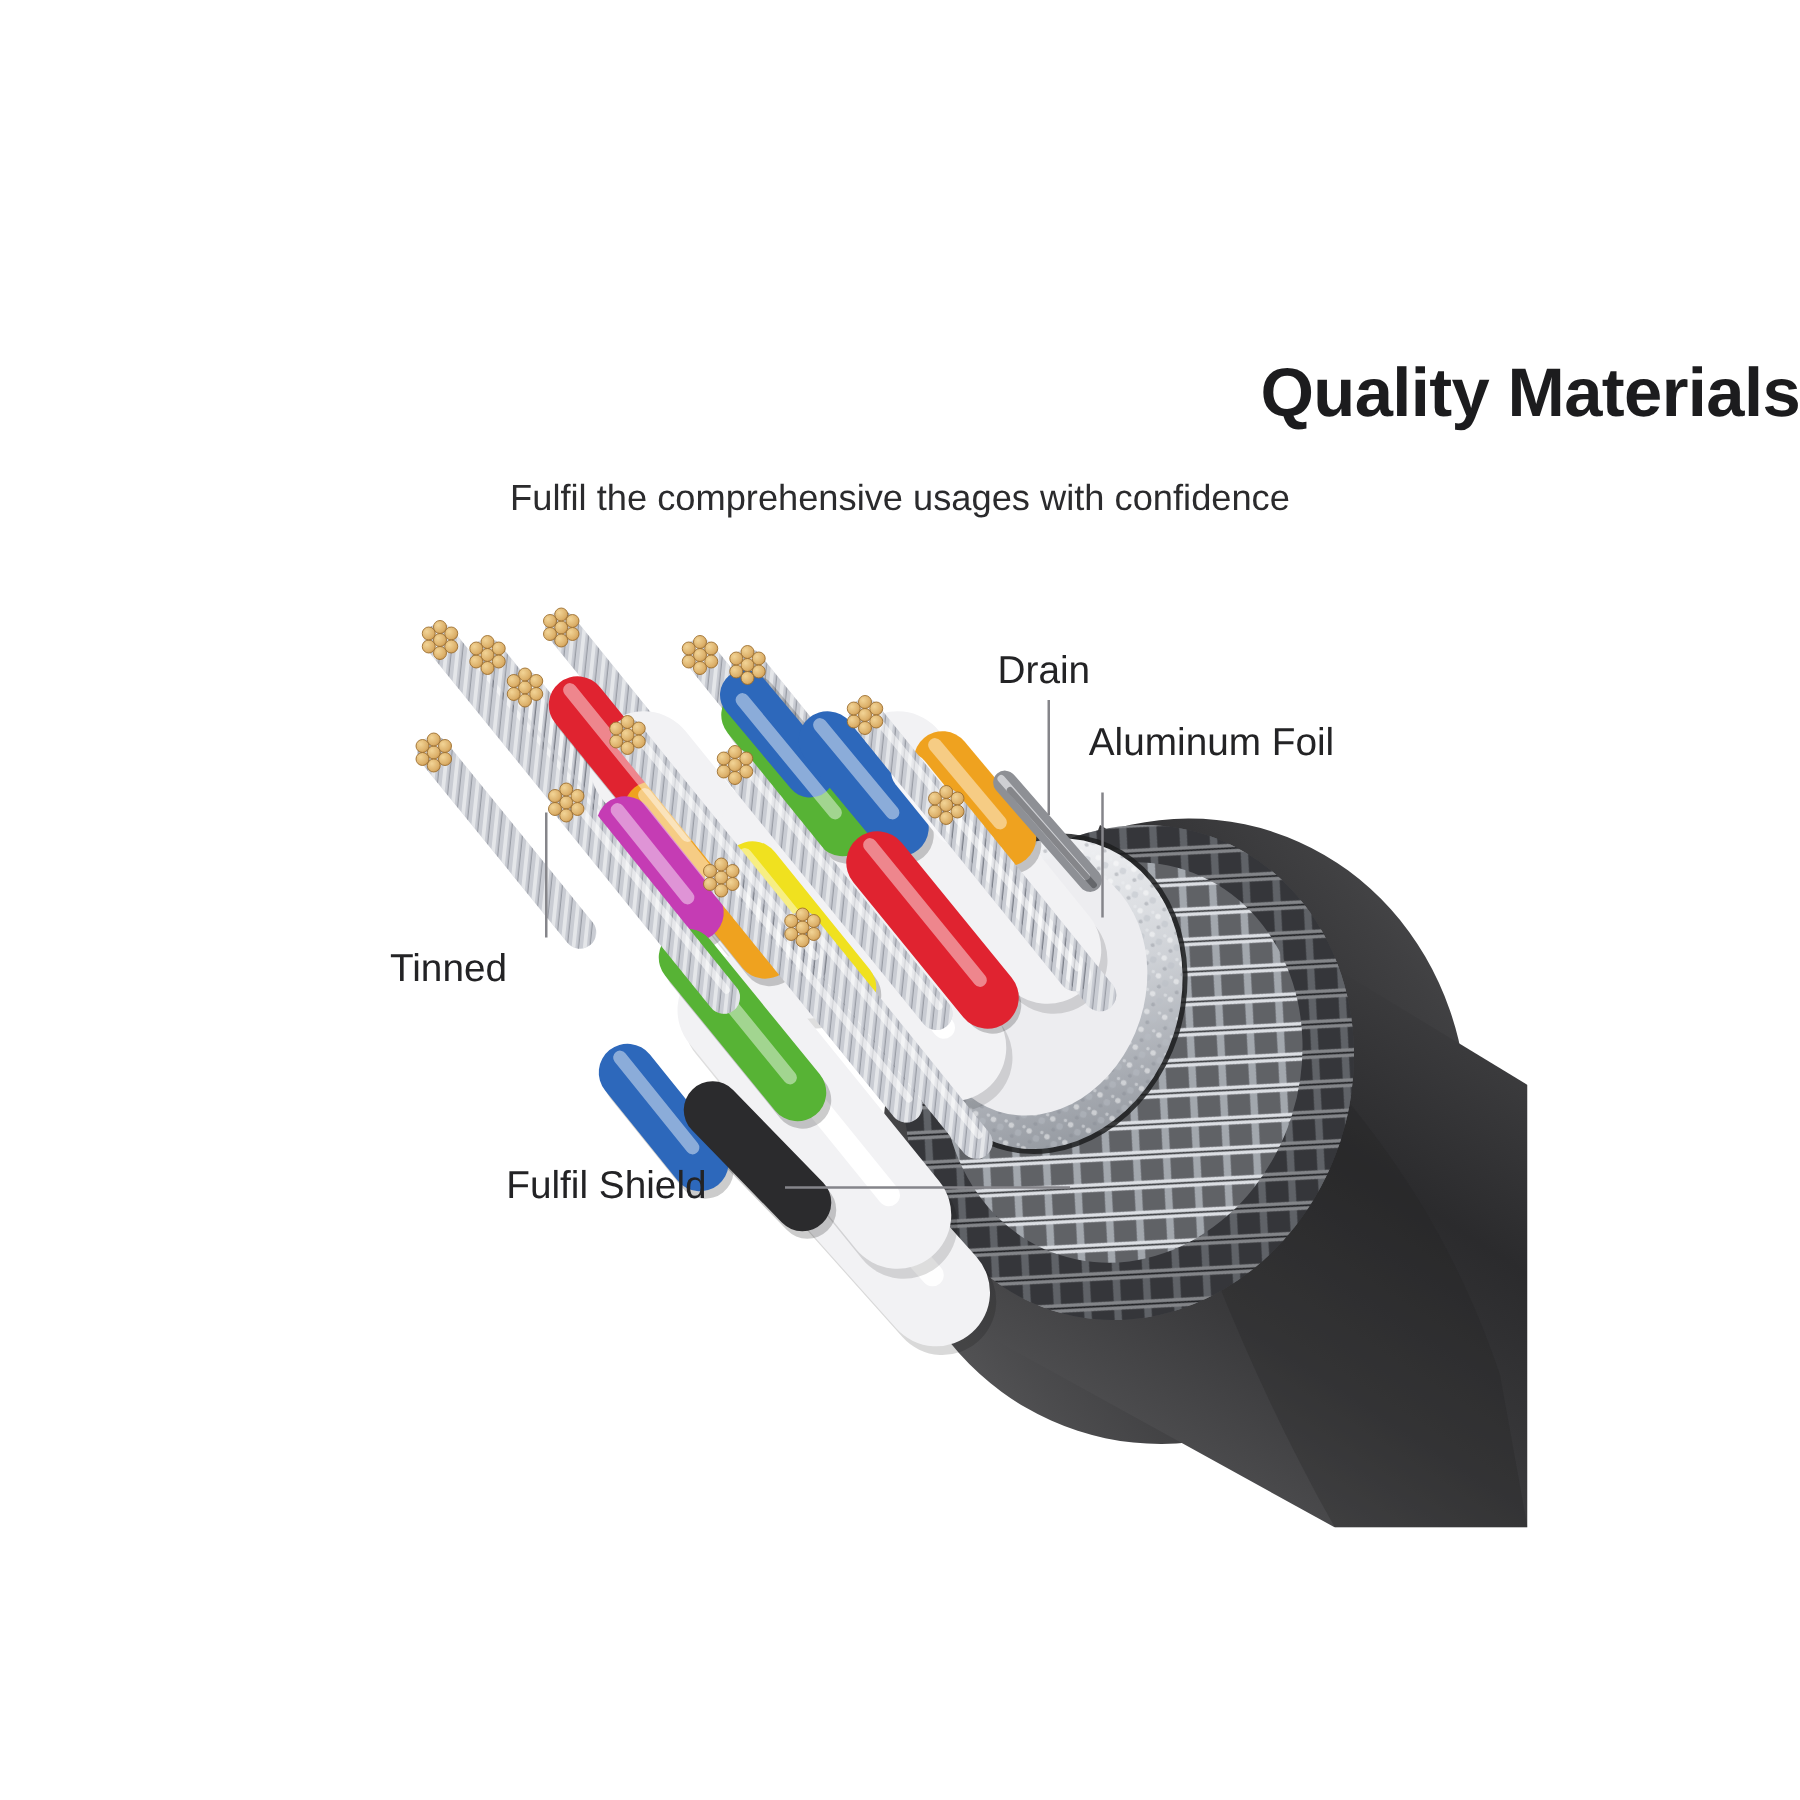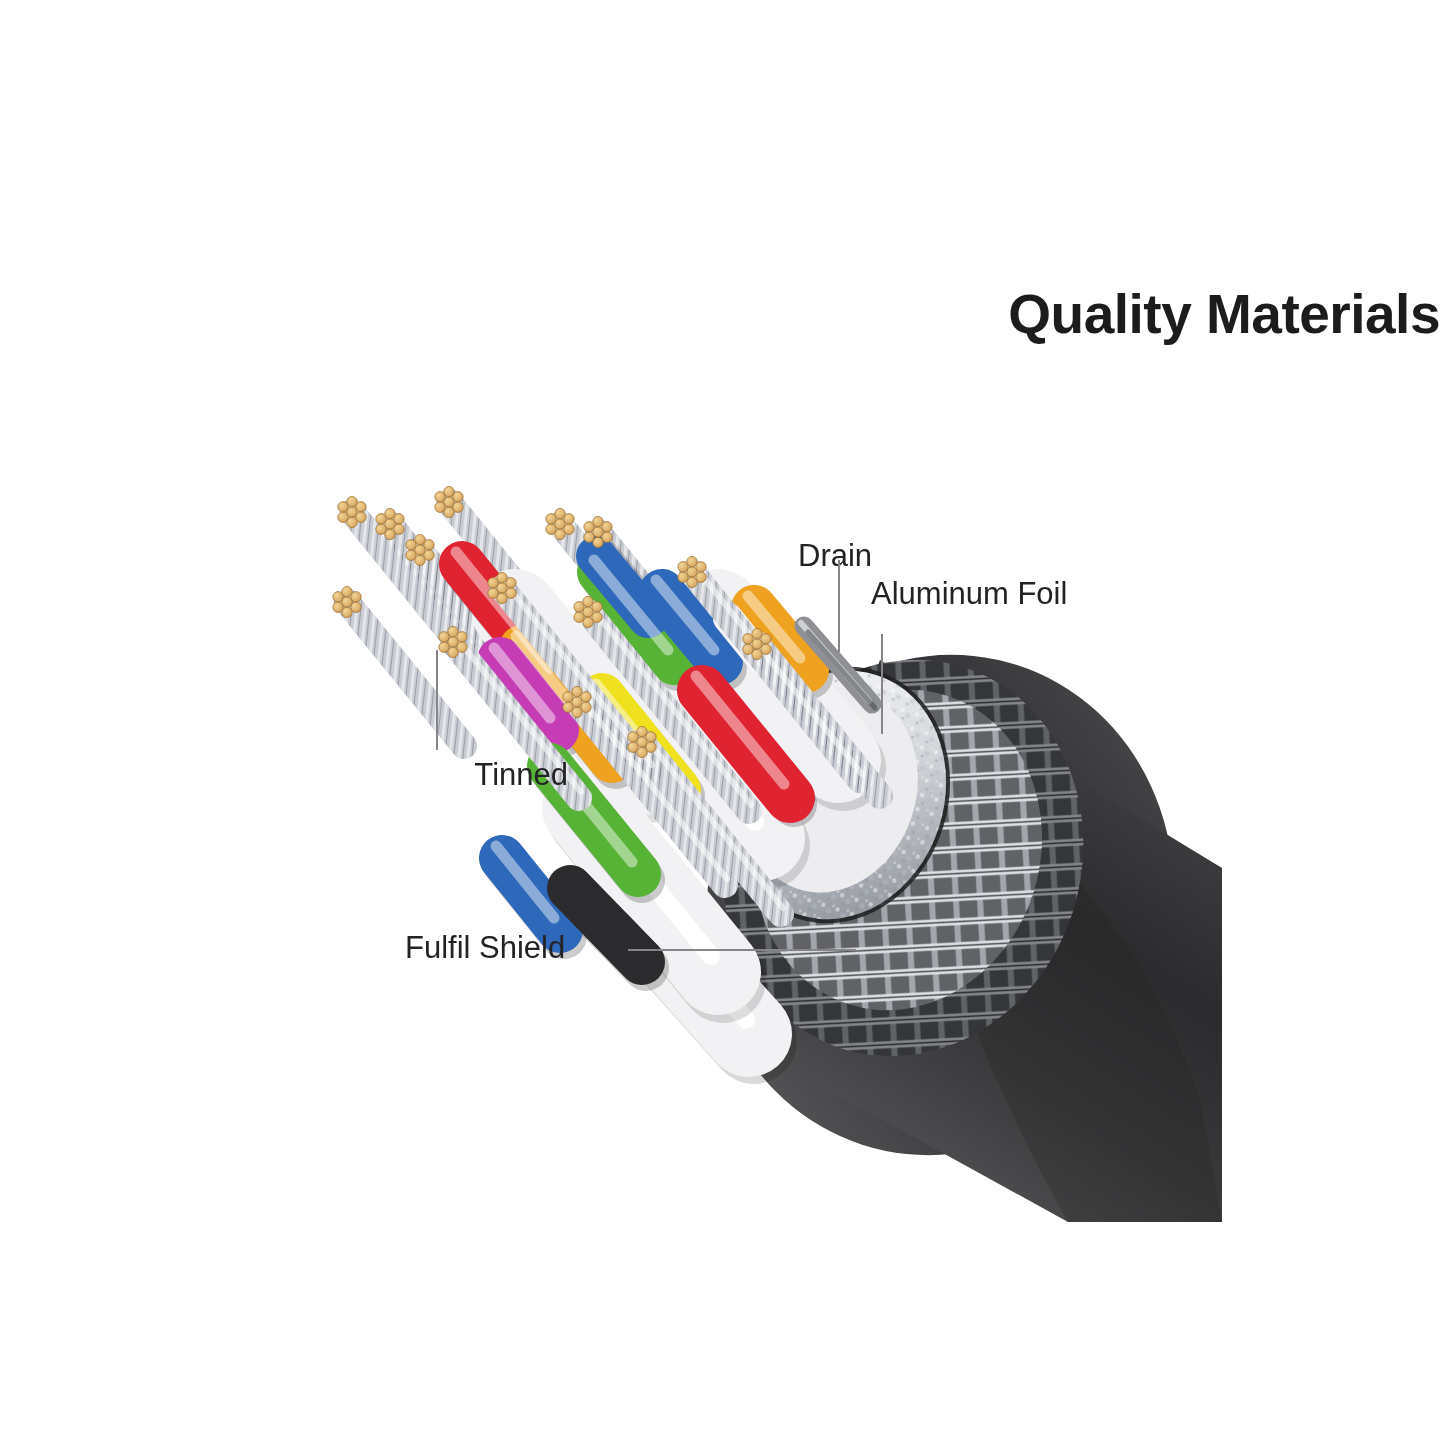--- a/index.html
+++ b/index.html
@@ -13,21 +13,21 @@
     --label_text:#232325; --leader_line:#85858a; --title_text:#1c1c1e; --bg:#ffffff;
   }
   html,body{margin:0;padding:0;background:#fff;}
   #page{position:relative;width:1440px;height:1440px;background:var(--bg);overflow:hidden;
         font-family:"Liberation Sans","DejaVu Sans",sans-serif;}
   .title{position:absolute;left:0;top:282px;width:100%;text-align:right;
          font-size:55px;font-weight:700;letter-spacing:-.5px;color:var(--title_text);}
   .subtitle{position:absolute;left:0;top:383px;width:100%;text-align:center;
             font-size:29px;font-weight:400;color:#2b2b2d;}
   .label{position:absolute;font-size:31px;color:var(--label_text);white-space:nowrap;}
-  .label.center{text-align:right;white-space:normal;line-height:38px;}
+  .label.center{text-align:left;white-space:normal;line-height:38px;}
   .leader{position:absolute;background:var(--leader_line);}
   svg{position:absolute;left:0;top:0;}
 </style>
 </head>
 <body>
 
 <div id="page">
 
   <svg width="1440" height="1440" viewBox="0 0 1440 1440">
     <defs>
@@ -249,22 +249,23 @@
 
       <g stroke-linecap="round">
         <line x1="804" y1="626" x2="872" y2="704" stroke="#8e9095" stroke-width="19"></line>
         <line x1="801" y1="623" x2="869" y2="701" stroke="#d9dbde" stroke-opacity=".85" stroke-width="6"></line>
         <line x1="808" y1="632" x2="875" y2="708" stroke="#3c3e42" stroke-opacity=".5" stroke-width="5"></line>
       </g>
     </g>
   </svg>
 
   <div class="title">Quality Materials</div>
-
-  <div class="label" style="left:798px;top:518px;margin-top:20px;">Drain</div>
+  <div class="subtitle">Fulfil the comprehensive usages with confidence</div>
+
+  <div class="label" style="left:798px;top:518px;">Drain</div>
   <div class="leader" style="left:838px;top:560px;width:2px;height:92px;"></div>
 
   <div class="label" style="left:871px;top:576px;">Aluminum Foil</div>
   <div class="leader" style="left:881px;top:634px;width:2px;height:100px;"></div>
 
   <div class="leader" style="left:436px;top:650px;width:2px;height:100px;"></div>
   <div class="label center" style="left:312px;top:756px;width:256px;">
     <span>Tinned</span><br>
   </div>
 

